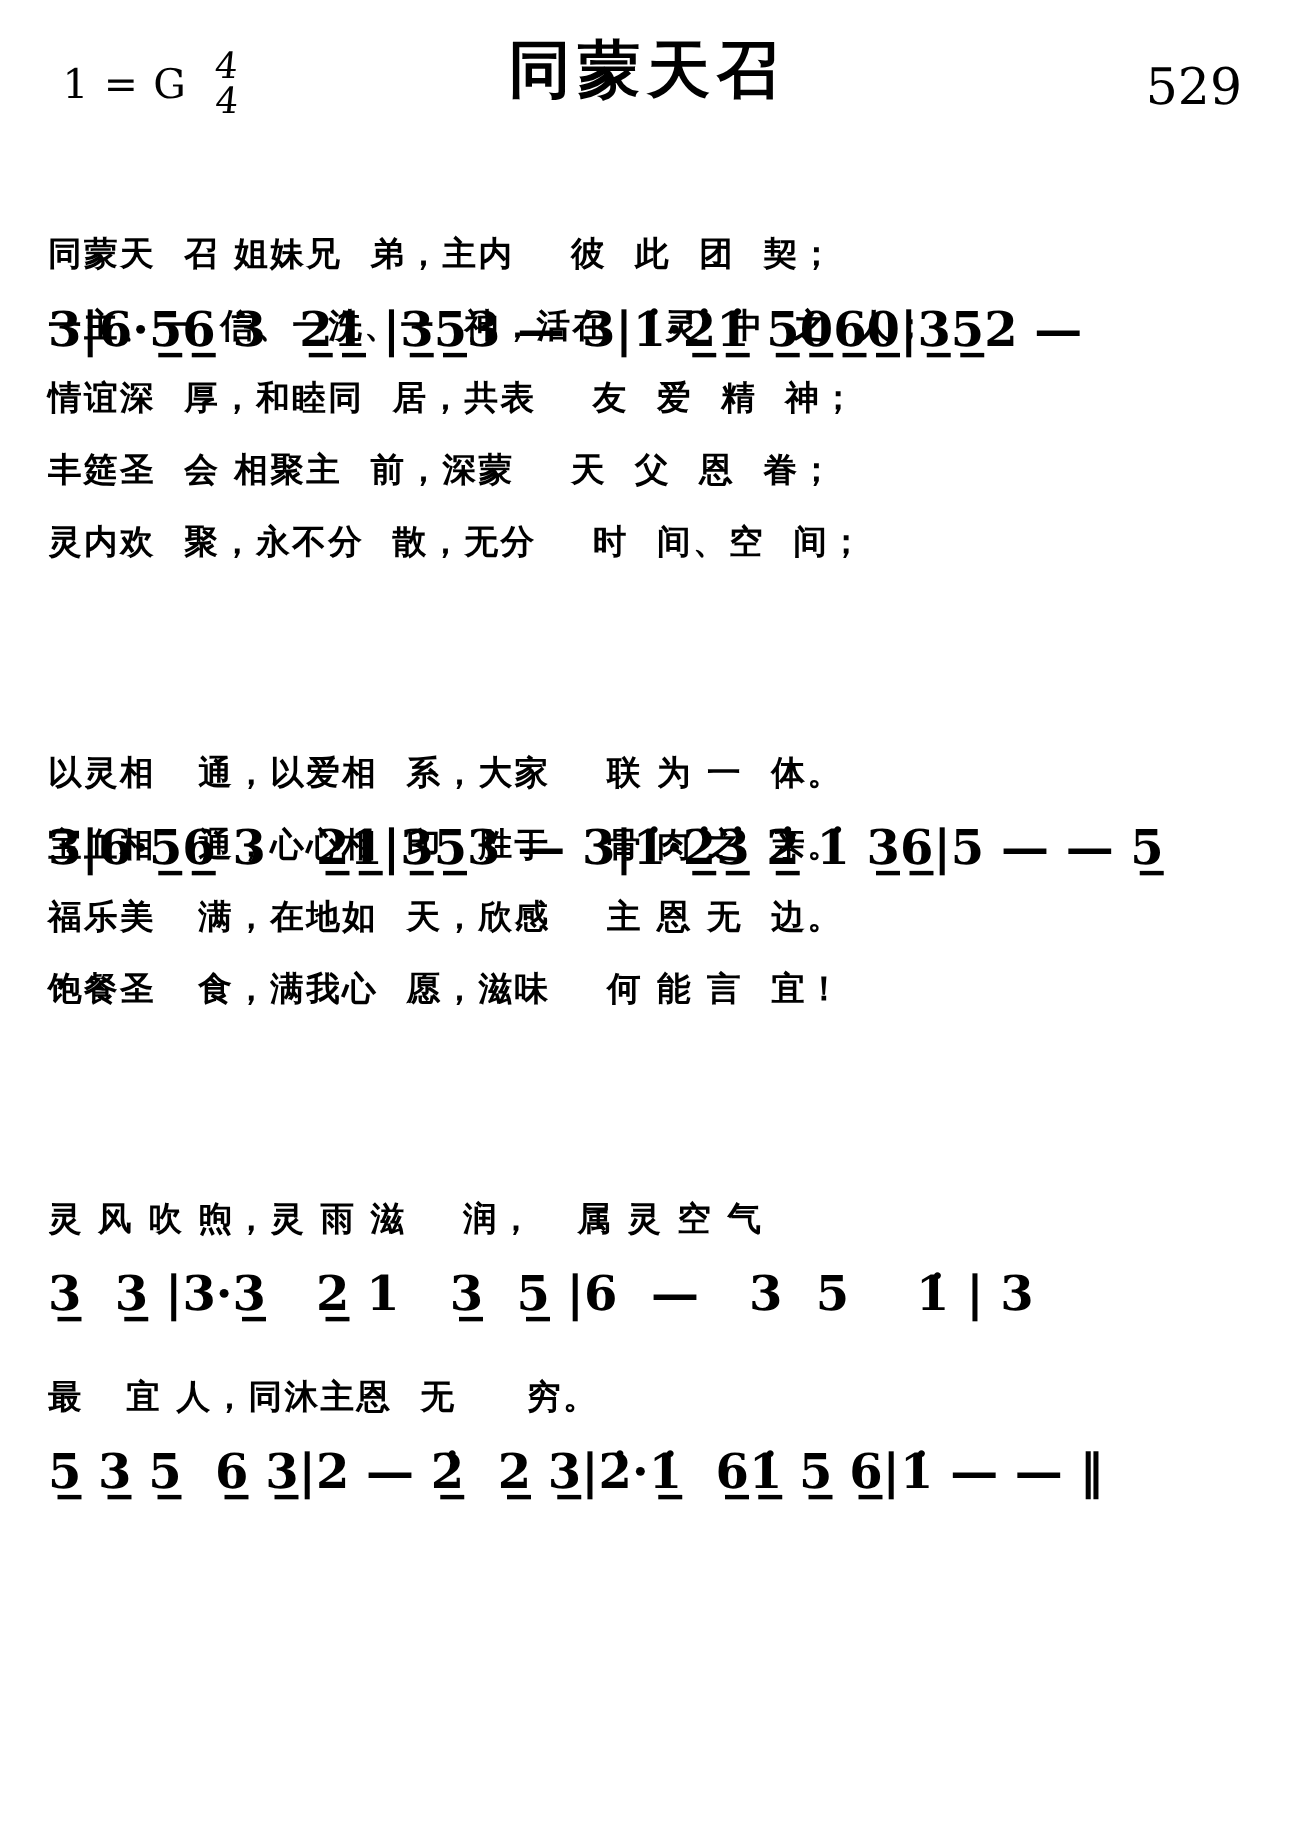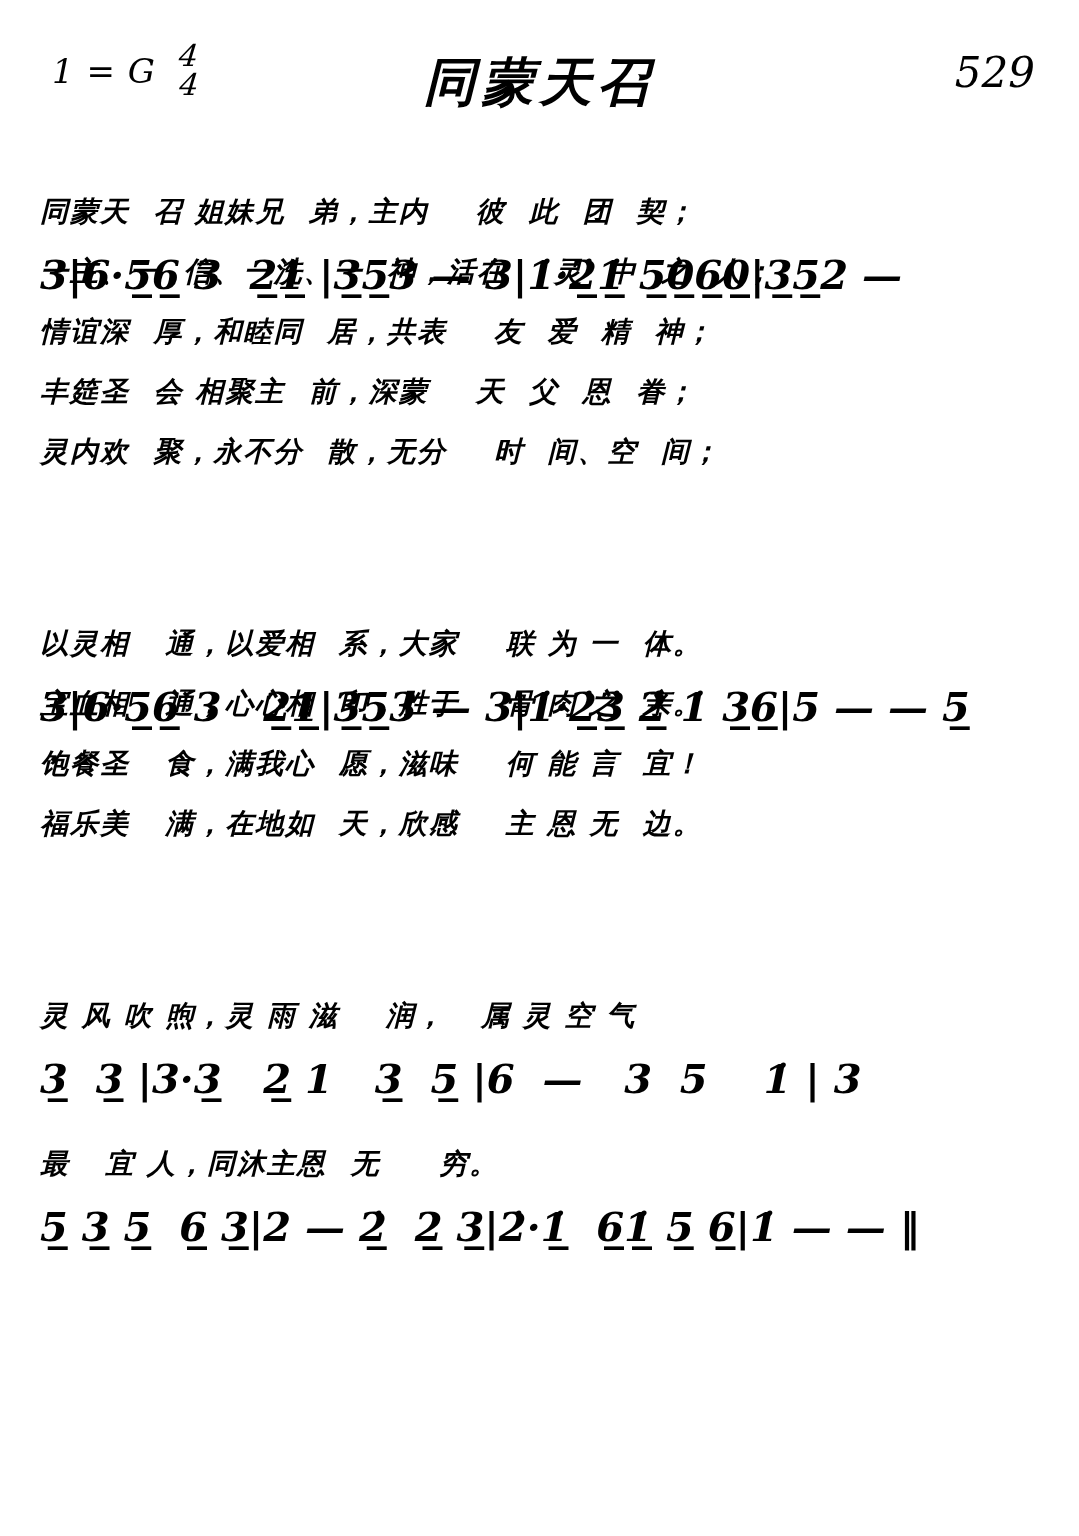--- a/index.html
+++ b/index.html
@@ -12,21 +12,20 @@
     height: 1536px;
     font-family: "DejaVu Sans", sans-serif;
     color: #000;
     position: relative;
     overflow: hidden;
   }
   .page {
     position: relative;
     width: 1079px;
     height: 1264px;
-    font-style: italic;
   }
 
   
   .header {
     position: relative;
     height: 120px;
   }
   .key-sig {
     position: absolute;
     left: 52px;
@@ -50,21 +49,21 @@
     text-align: center;
     transform: skewX(-6deg);
   }
   .timesig .num { display: block; }
   .timesig .den { display: block; margin-left: 7px; }
 
   .song-title {
     position: absolute;
     left: 0;
     right: 0;
-    top: 48px;
+    top: 24px;
     text-align: center;
     font-family: "DejaVu Sans", sans-serif;
     font-weight: bold;
     font-size: 52px;
     letter-spacing: 6px;
   }
   .song-number {
     position: absolute;
     right: 44px;
     top: 48px;
@@ -132,22 +131,22 @@
   </div>
 
   <div class="spacer-lg"></div>
 
   <div class="system">
     <div class="notation-row">
       <span class="inner">3|6·5̲6̲ 3   2̲1̲|3̲5̲3 — 3|1̇·2̲̇3̲̇ 2̲̇ 1̇ 3̲6̲|5 — — 5̲</span>
     </div>
     <div class="lyric-row">以灵相   通，以爱相  系，大家    联 为 一  体。</div>
     <div class="lyric-row">宝血相   通，心心相  印，胜于    骨 肉 之  亲。</div>
+    <div class="lyric-row">福乐美   满，在地如  天，欣感    主 恩 无  边。</div>
     <div class="lyric-row">饱餐圣   食，满我心  愿，滋味    何 能 言  宜！</div>
-    <div class="lyric-row">福乐美   满，在地如  天，欣感    主 恩 无  边。</div>
   </div>
 
   <div class="spacer-lg"></div>
 
   <div class="system">
     <div class="notation-row">
       <span class="inner">3̲  3̲ |3·3̲   2̲ 1   3̲  5̲ |6  —   3  5    1̇ | 3</span>
     </div>
     <div class="lyric-row">灵 风 吹 煦，灵 雨 滋    润，   属 灵 空 气</div>
   </div>

